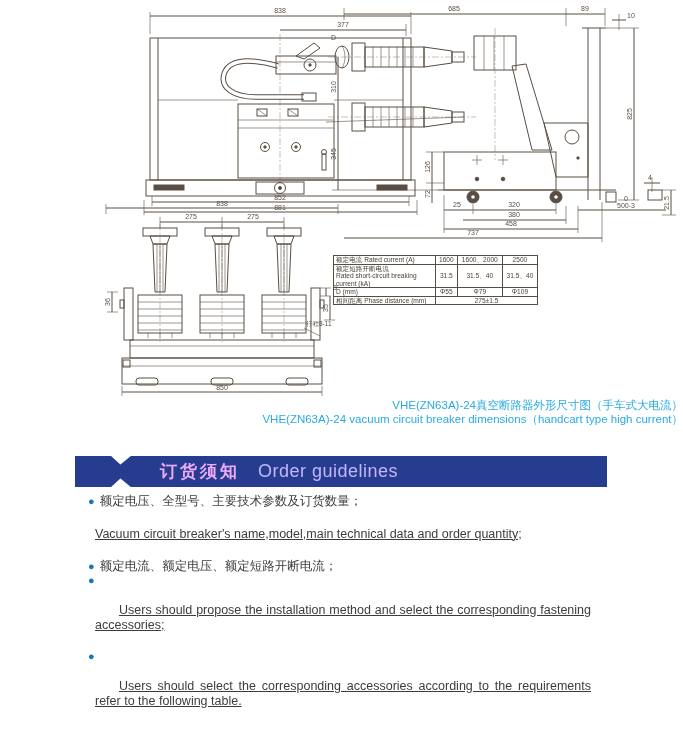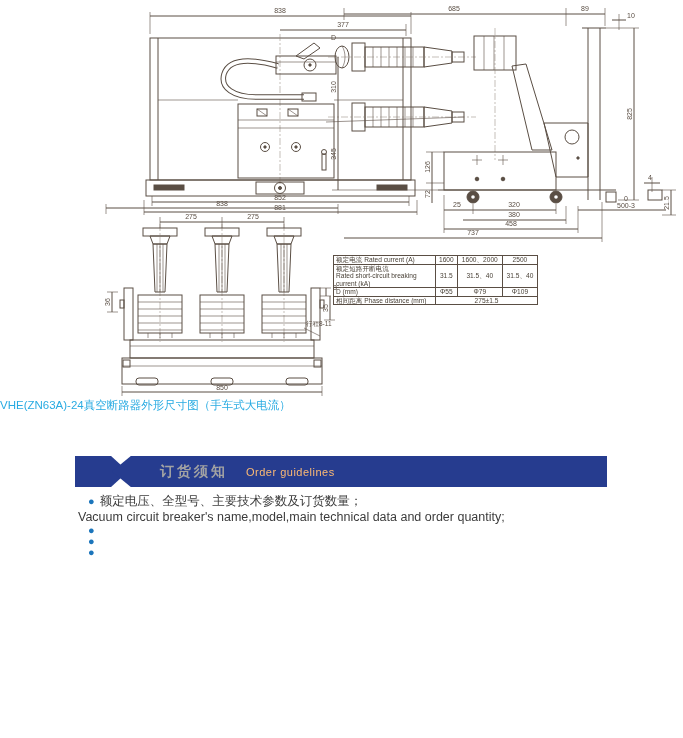--- a/index.html
+++ b/index.html
@@ -12,38 +12,38 @@
   .cl{stroke:#8a7e72;fill:none;stroke-width:.5;stroke-dasharray:7 2 2 2;}
   .dt{font:7px "Liberation Sans",sans-serif;fill:#5a4e44;}
   .dt2{font:6.5px "Liberation Sans",sans-serif;fill:#5a4e44;}
   
   #spec-table{position:absolute;left:333px;top:255px;width:205px;border-collapse:collapse;
               color:#4a4238;}
   #spec-table td{border:1px solid #5a4e44;padding:0 2px;font-size:6.6px;line-height:1.15;
                  text-align:center;vertical-align:middle;}
   #spec-table td.lbl{text-align:left;width:97px;}
   
-  .caption{position:absolute;left:0;width:683px;text-align:left;color:#29abe2;}
+  .caption{position:absolute;left:0;width:683px;text-align:right;color:#29abe2;}
   #cap-zh{top:398px;font-size:11.5px;}
   #cap-en{top:412px;font-size:11.5px;}
   
   #banner{position:absolute;left:75px;top:456px;width:532px;height:31px;}
   #banner .block-l{position:absolute;left:0;top:0;width:53px;height:31px;background:#263c8f;
      clip-path:polygon(0 0,68% 0,100% 50%,68% 100%,0 100%);}
   #banner .block-r{position:absolute;left:37px;top:0;width:495px;height:31px;background:#263c8f;
      clip-path:polygon(0 50%,3.8% 0,100% 0,100% 100%,3.8% 100%);
      display:flex;align-items:center;padding-left:48px;box-sizing:border-box;gap:18px;}
-  #banner .t-zh{color:#a3a3a3;font-size:14px;font-weight:bold;letter-spacing:3px;}
-  #banner .t-en{color:#fdba74;font-size:11px;letter-spacing:.5px;}
+  #banner .t-zh{color:#f0abfc;font-size:17px;font-weight:bold;letter-spacing:3px;}
+  #banner .t-en{color:#c4b5fd;font-size:18px;letter-spacing:.5px;}
   
   #guidelines{position:absolute;left:78px;top:494px;width:530px;color:#3c3c3c;
               font-size:12.5px;line-height:15.5px;}
   .g-zh{margin:0 0 0 10px;display:flex;align-items:center;gap:5px;}
   .g-zh .dot{color:#1b75bb;font-size:11px;line-height:1;}
-  .g-en{margin:0;}
+  .g-en{margin:17px;text-decoration:underline;}
   .g-en.indent{text-indent:24px;text-align:justify;}
 </style>
 </head>
 <body>
 
 <div id="page">
 
   <svg style="left:138px;top:4px" width="285" height="212" viewBox="0 0 285 212">
 
     <line class="thin" x1="12" y1="30" x2="12" y2="8"></line>
@@ -354,47 +354,51 @@
       <td>Φ109</td>
     </tr>
     <tr>
       <td class="lbl"><span>相间距离</span> <span>Phase distance (mm)</span></td>
       <td colspan="3">275±1.5</td>
     </tr>
   </tbody>
     </table>
 
   <div id="cap-zh" class="caption">VHE(ZN63A)-24真空断路器外形尺寸图（手车式大电流）</div>
+  <div id="cap-en" class="caption">VHE(ZN63A)-24 vacuum circuit breaker dimensions（handcart type high current）</div>
 
   <div id="banner">
     <div class="block-l"></div>
     <div class="block-r">
       <span class="t-zh">订货须知</span>
       <span class="t-en">Order guidelines</span>
     </div>
   </div>
 
   <div id="guidelines">
     <div>
       <p class="g-zh">
           <span class="dot">●</span>
           <span>额定电压、全型号、主要技术参数及订货数量；</span>
         </p>
       <p class="g-en">Vacuum circuit breaker's name,model,main technical data and order quantity;</p>
     </div>
     <div>
       <p class="g-zh">
           <span class="dot">●</span>
+          <span>额定电流、额定电压、额定短路开断电流；</span>
         </p>
     </div>
     <div>
       <p class="g-zh">
           <span class="dot">●</span>
         </p>
+      <p class="g-en indent">Users should propose the installation method and select the corresponding fastening accessories;</p>
     </div>
     <div>
       <p class="g-zh">
           <span class="dot">●</span>
         </p>
+      <p class="g-en indent">Users should select the corresponding accessories according to the requirements refer to the following table.</p>
     </div>
   </div>
 
 </div>
 
 </body></html>

